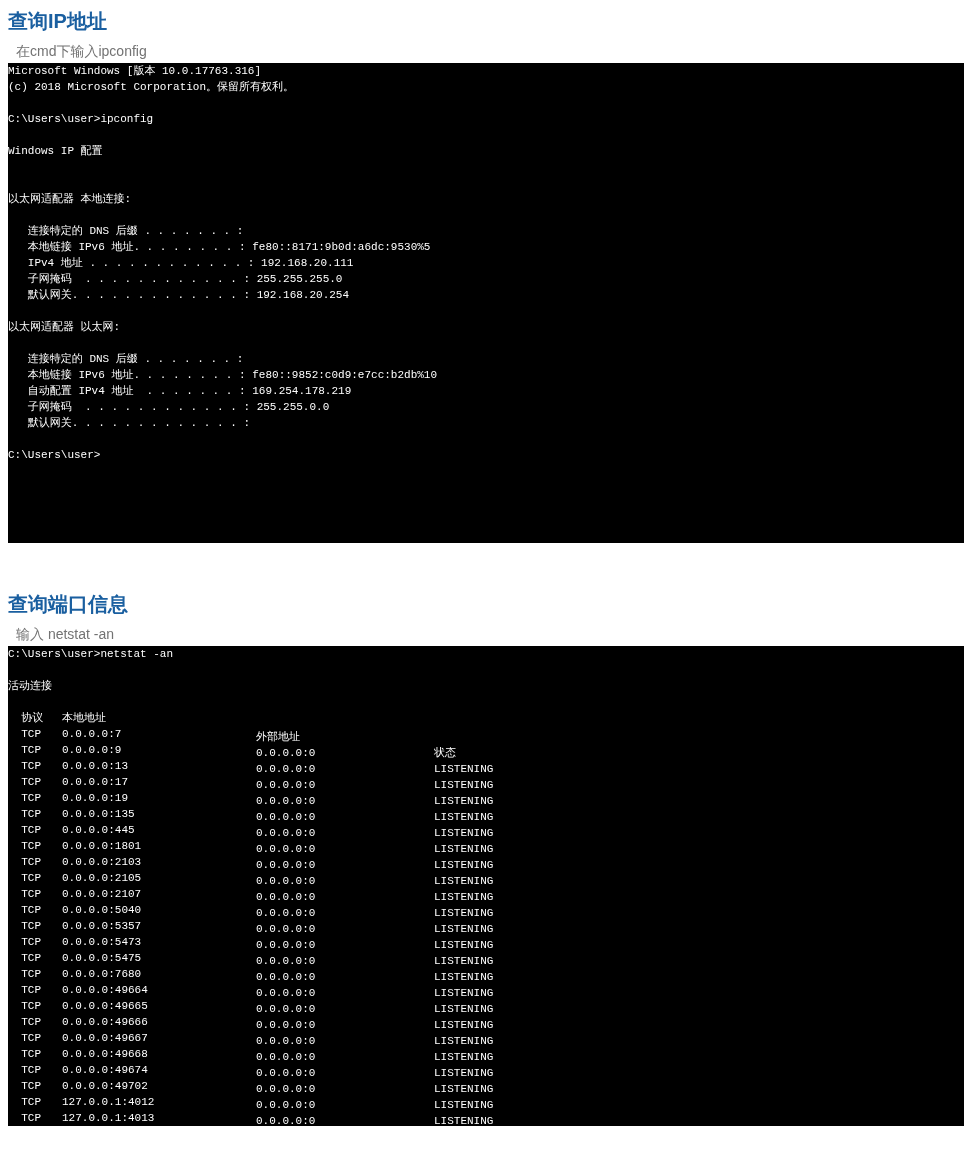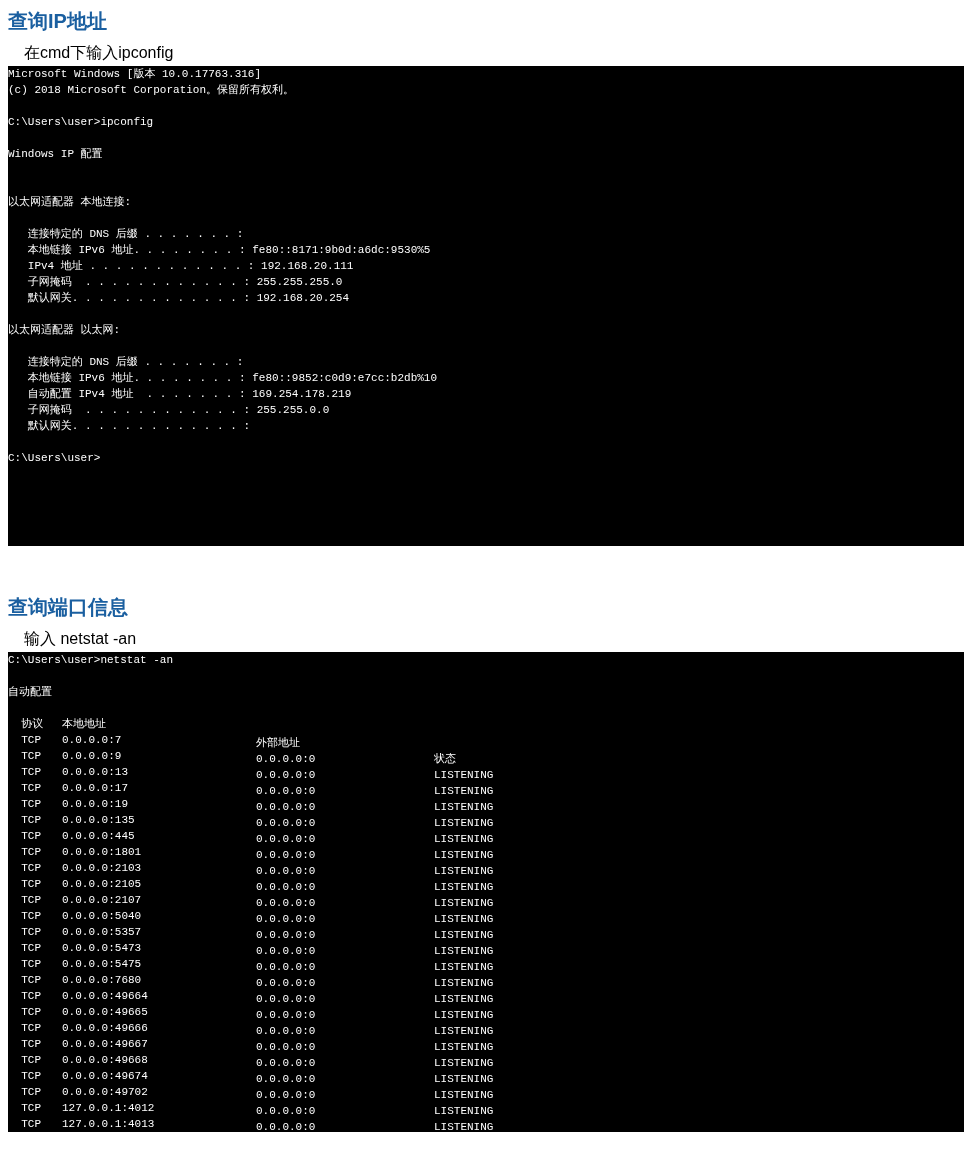--- a/index.html
+++ b/index.html
@@ -10,23 +10,23 @@
       padding: 8px;
       width: 956px;
     }
     .heading {
       color: #1a5fa0;
       font-size: 20px;
       margin: 0 0 8px 0;
       font-weight: bold;
     }
     .desc {
-      color: #000000;
-      font-size: 16px;
-      margin: 0 0 2px 16px;
+      color: #737373;
+      font-size: 14px;
+      margin: 0 0 2px 8px;
     }
     .terminal {
       background: #000;
       color: #fff;
       font-family: "NSimSun", "SimSun", Consolas, "Courier New", monospace;
       font-size: 11px;
       line-height: 16px;
       padding: 0;
       white-space: pre;
       overflow-x: hidden;
@@ -79,15 +79,15 @@
 <span></span>
 <span></span>
 <span></span>
 <span></span>
 </div>
 
 <h2 class="heading">查询端口信息</h2>
 <p class="desc">输入 netstat -an</p>
 <div class="terminal terminal2"><span>C:\Users\user&gt;netstat -an</span>
 <span></span>
-<span>自动配置</span>
+<span>活动连接</span>
 <span></span>
 <div class="row"><span class="col-proto">  协议</span><span class="col-local">本地地址</span><span class="col-foreign">外部地址</span><span class="col-state">状态</span></div><div id="netstat-rows"><div class="row"><span class="col-proto">  TCP</span><span class="col-local">0.0.0.0:7</span><span class="col-foreign">0.0.0.0:0</span><span class="col-state">LISTENING</span></div><div class="row"><span class="col-proto">  TCP</span><span class="col-local">0.0.0.0:9</span><span class="col-foreign">0.0.0.0:0</span><span class="col-state">LISTENING</span></div><div class="row"><span class="col-proto">  TCP</span><span class="col-local">0.0.0.0:13</span><span class="col-foreign">0.0.0.0:0</span><span class="col-state">LISTENING</span></div><div class="row"><span class="col-proto">  TCP</span><span class="col-local">0.0.0.0:17</span><span class="col-foreign">0.0.0.0:0</span><span class="col-state">LISTENING</span></div><div class="row"><span class="col-proto">  TCP</span><span class="col-local">0.0.0.0:19</span><span class="col-foreign">0.0.0.0:0</span><span class="col-state">LISTENING</span></div><div class="row"><span class="col-proto">  TCP</span><span class="col-local">0.0.0.0:135</span><span class="col-foreign">0.0.0.0:0</span><span class="col-state">LISTENING</span></div><div class="row"><span class="col-proto">  TCP</span><span class="col-local">0.0.0.0:445</span><span class="col-foreign">0.0.0.0:0</span><span class="col-state">LISTENING</span></div><div class="row"><span class="col-proto">  TCP</span><span class="col-local">0.0.0.0:1801</span><span class="col-foreign">0.0.0.0:0</span><span class="col-state">LISTENING</span></div><div class="row"><span class="col-proto">  TCP</span><span class="col-local">0.0.0.0:2103</span><span class="col-foreign">0.0.0.0:0</span><span class="col-state">LISTENING</span></div><div class="row"><span class="col-proto">  TCP</span><span class="col-local">0.0.0.0:2105</span><span class="col-foreign">0.0.0.0:0</span><span class="col-state">LISTENING</span></div><div class="row"><span class="col-proto">  TCP</span><span class="col-local">0.0.0.0:2107</span><span class="col-foreign">0.0.0.0:0</span><span class="col-state">LISTENING</span></div><div class="row"><span class="col-proto">  TCP</span><span class="col-local">0.0.0.0:5040</span><span class="col-foreign">0.0.0.0:0</span><span class="col-state">LISTENING</span></div><div class="row"><span class="col-proto">  TCP</span><span class="col-local">0.0.0.0:5357</span><span class="col-foreign">0.0.0.0:0</span><span class="col-state">LISTENING</span></div><div class="row"><span class="col-proto">  TCP</span><span class="col-local">0.0.0.0:5473</span><span class="col-foreign">0.0.0.0:0</span><span class="col-state">LISTENING</span></div><div class="row"><span class="col-proto">  TCP</span><span class="col-local">0.0.0.0:5475</span><span class="col-foreign">0.0.0.0:0</span><span class="col-state">LISTENING</span></div><div class="row"><span class="col-proto">  TCP</span><span class="col-local">0.0.0.0:7680</span><span class="col-foreign">0.0.0.0:0</span><span class="col-state">LISTENING</span></div><div class="row"><span class="col-proto">  TCP</span><span class="col-local">0.0.0.0:49664</span><span class="col-foreign">0.0.0.0:0</span><span class="col-state">LISTENING</span></div><div class="row"><span class="col-proto">  TCP</span><span class="col-local">0.0.0.0:49665</span><span class="col-foreign">0.0.0.0:0</span><span class="col-state">LISTENING</span></div><div class="row"><span class="col-proto">  TCP</span><span class="col-local">0.0.0.0:49666</span><span class="col-foreign">0.0.0.0:0</span><span class="col-state">LISTENING</span></div><div class="row"><span class="col-proto">  TCP</span><span class="col-local">0.0.0.0:49667</span><span class="col-foreign">0.0.0.0:0</span><span class="col-state">LISTENING</span></div><div class="row"><span class="col-proto">  TCP</span><span class="col-local">0.0.0.0:49668</span><span class="col-foreign">0.0.0.0:0</span><span class="col-state">LISTENING</span></div><div class="row"><span class="col-proto">  TCP</span><span class="col-local">0.0.0.0:49674</span><span class="col-foreign">0.0.0.0:0</span><span class="col-state">LISTENING</span></div><div class="row"><span class="col-proto">  TCP</span><span class="col-local">0.0.0.0:49702</span><span class="col-foreign">0.0.0.0:0</span><span class="col-state">LISTENING</span></div><div class="row"><span class="col-proto">  TCP</span><span class="col-local">127.0.0.1:4012</span><span class="col-foreign">0.0.0.0:0</span><span class="col-state">LISTENING</span></div><div class="row"><span class="col-proto">  TCP</span><span class="col-local">127.0.0.1:4013</span><span class="col-foreign">0.0.0.0:0</span><span class="col-state">LISTENING</span></div></div></div>
 
 </body></html>

